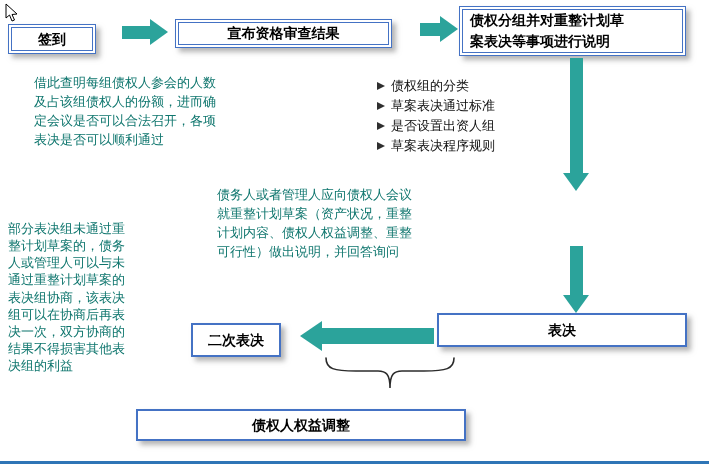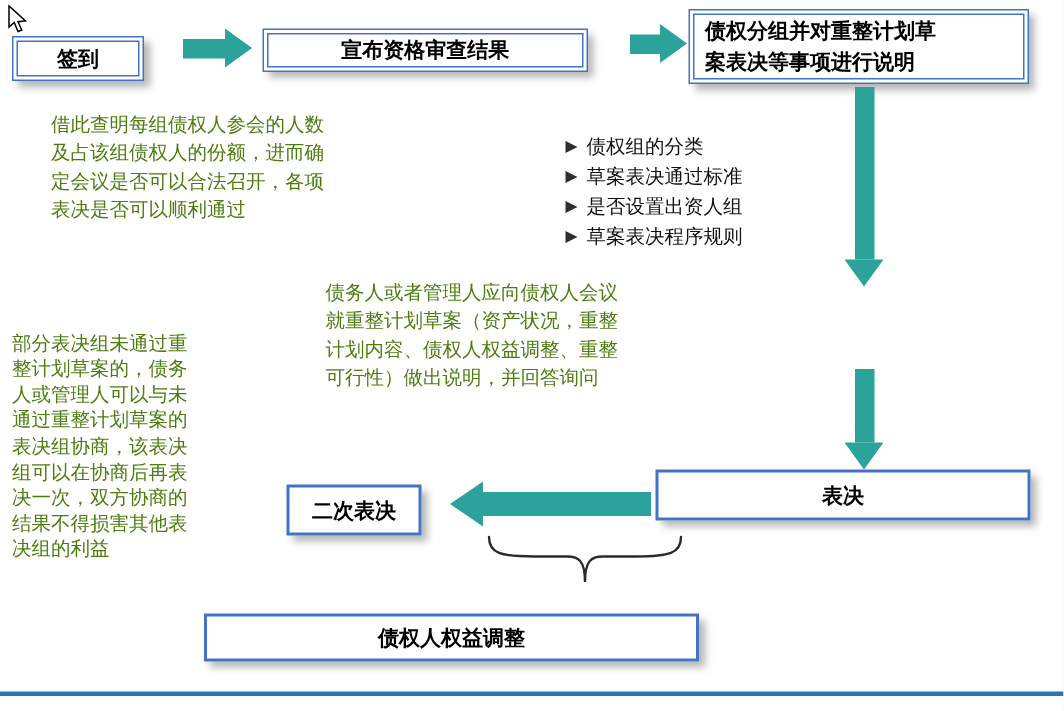--- a/index.html
+++ b/index.html
@@ -24,21 +24,21 @@
   .h-arrow .shaft{height:13px;background:var(--teal);}
   .head-right{width:0;height:0;border-top:13px solid transparent;border-bottom:13px solid transparent;border-left:18px solid var(--teal);}
   .head-left{width:0;height:0;border-top:15px solid transparent;border-bottom:15px solid transparent;border-right:22px solid var(--teal);}
   .v-arrow{position:absolute;display:flex;flex-direction:column;align-items:center;}
   .v-arrow .shaft{width:13px;background:var(--teal);}
   .head-down{width:0;height:0;border-left:13px solid transparent;border-right:13px solid transparent;border-top:18px solid var(--teal);}
   .l-arrow{position:absolute;display:flex;align-items:center;}
   .l-arrow .shaft{height:16px;background:var(--teal);}
 
   
-  .note{position:absolute;font-size:13px;line-height:1.45;color:#4d7c0f;text-align:left;}
+  .note{position:absolute;font-size:13px;line-height:1.45;color:#0f766e;text-align:left;}
   .bullets{position:absolute;font-size:13px;line-height:1.55;}
   .bullet-row{display:flex;align-items:center;gap:6px;}
   .tri{width:0;height:0;border-top:4.5px solid transparent;border-bottom:4.5px solid transparent;border-left:8px solid #2f2f2f;flex:0 0 auto;}
 
   .brace{position:absolute;}
 
   .footer{position:absolute;right:14px;top:431px;display:flex;align-items:center;gap:6px;
           color:#8C8C8C;font-size:14px;font-weight:bold;}
   .bottom-line{position:absolute;left:0;top:461px;width:709px;height:3px;background:#2E75B6;}
   .cursor{position:absolute;left:5px;top:3px;}
@@ -70,21 +70,21 @@
     <div class="head-right"></div>
   </div>
 
   <div class="box double left-text" style="left:459px;top:6px;width:227px;height:50px;">
     <span class="lbl">债权分组并对重整计划草
 案表决等事项进行说明</span>
   </div>
 
   <div class="note" style="left:34px;top:74px;width:188px;">借此查明每组债权人参会的人数及占该组债权人的份额，进而确定会议是否可以合法召开，各项表决是否可以顺利通过</div>
 
-  <div class="bullets" style="left:377px;top:88px;">
+  <div class="bullets" style="left:377px;top:76px;">
     <div class="bullet-row">
       <span class="tri"></span>
       <span>债权组的分类</span>
     </div>
     <div class="bullet-row">
       <span class="tri"></span>
       <span>草案表决通过标准</span>
     </div>
     <div class="bullet-row">
       <span class="tri"></span>

